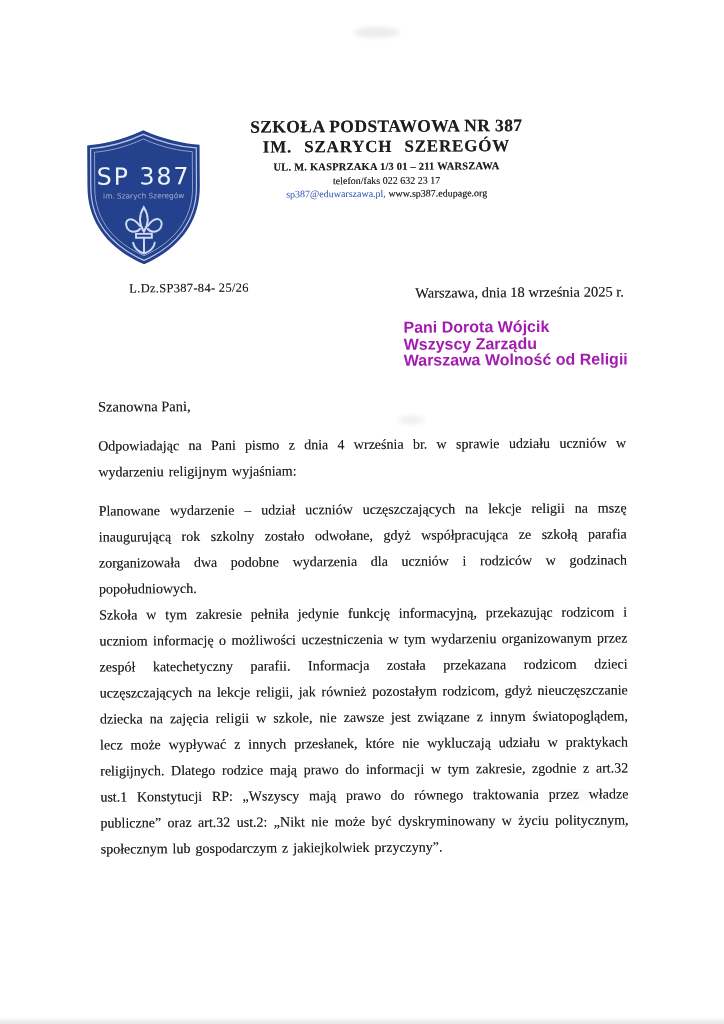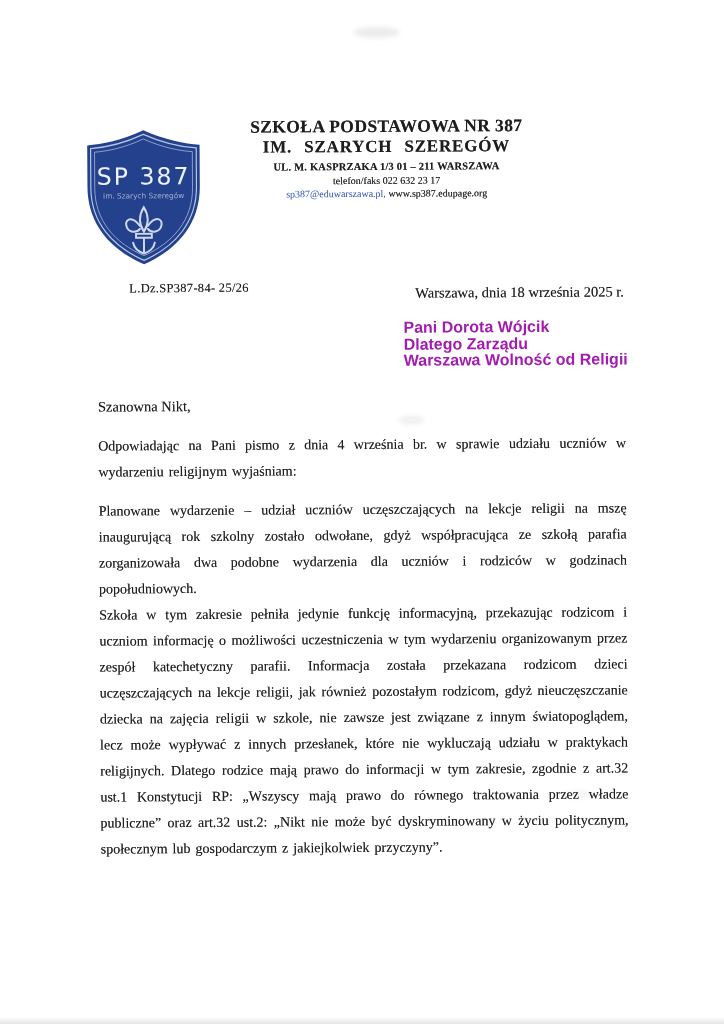--- a/index.html
+++ b/index.html
@@ -108,25 +108,25 @@
       <div class="h-phone">telefon/faks 022 632 23 17</div>
       <div class="h-contact"><span class="h-email">sp387@eduwarszawa.pl,</span><span class="h-web"> www.sp387.edupage.org</span></div>
     </div>
 
     <div class="ref">L.Dz.SP387-84- 25/26</div>
 
     <div class="dateline">Warszawa, dnia 18 września 2025 r.</div>
 
     <div class="recipient">
       <div>Pani Dorota Wójcik</div>
-      <div>Dlatego Zarządu</div>
+      <div>Wszyscy Zarządu</div>
       <div>Warszawa Wolność od Religii</div>
     </div>
 
-    <div class="salutation">Szanowna Nikt,</div>
+    <div class="salutation">Szanowna Pani,</div>
 
     <div class="body">
       <p class="gap-after">Odpowiadając na Pani pismo z dnia 4 września br. w sprawie udziału uczniów w wydarzeniu religijnym wyjaśniam:</p>
       <p>Planowane wydarzenie – udział uczniów uczęszczających na lekcje religii na mszę inaugurującą rok szkolny zostało odwołane, gdyż współpracująca ze szkołą parafia zorganizowała dwa podobne wydarzenia dla uczniów i rodziców w godzinach popołudniowych.</p>
       <p>Szkoła w tym zakresie pełniła jedynie funkcję informacyjną, przekazując rodzicom i uczniom informację o możliwości uczestniczenia w tym wydarzeniu organizowanym przez zespół katechetyczny parafii. Informacja została przekazana rodzicom dzieci uczęszczających na lekcje religii, jak również pozostałym rodzicom, gdyż nieuczęszczanie dziecka na zajęcia religii w szkole, nie zawsze jest związane z innym światopoglądem, lecz może wypływać z innych przesłanek, które nie wykluczają udziału w praktykach religijnych. Dlatego rodzice mają prawo do informacji w tym zakresie, zgodnie z art.32 ust.1 Konstytucji RP: „Wszyscy mają prawo do równego traktowania przez władze publiczne” oraz art.32 ust.2: „Nikt nie może być dyskryminowany w życiu politycznym, społecznym lub gospodarczym z jakiejkolwiek przyczyny”.</p>
     </div>
 
     <div class="smudge smudge-1"></div>
     <div class="smudge smudge-2"></div>
     <div class="smudge smudge-3"></div>

